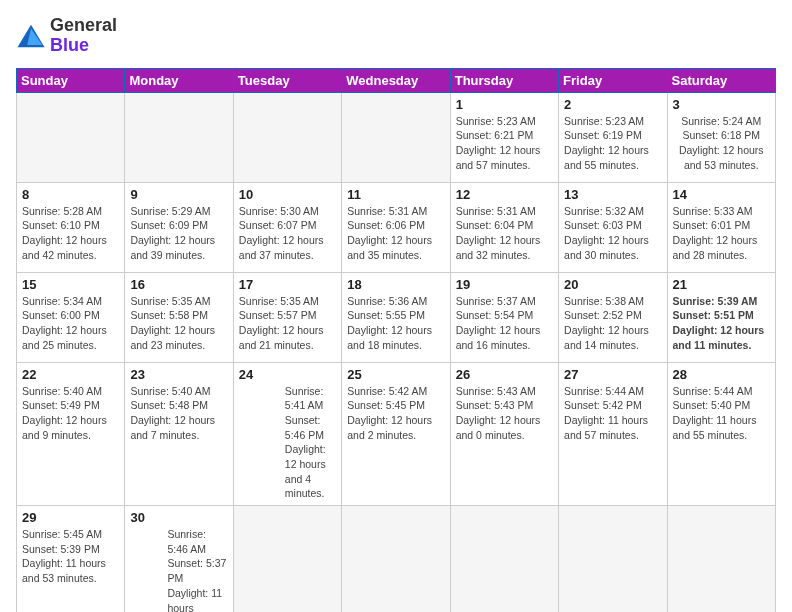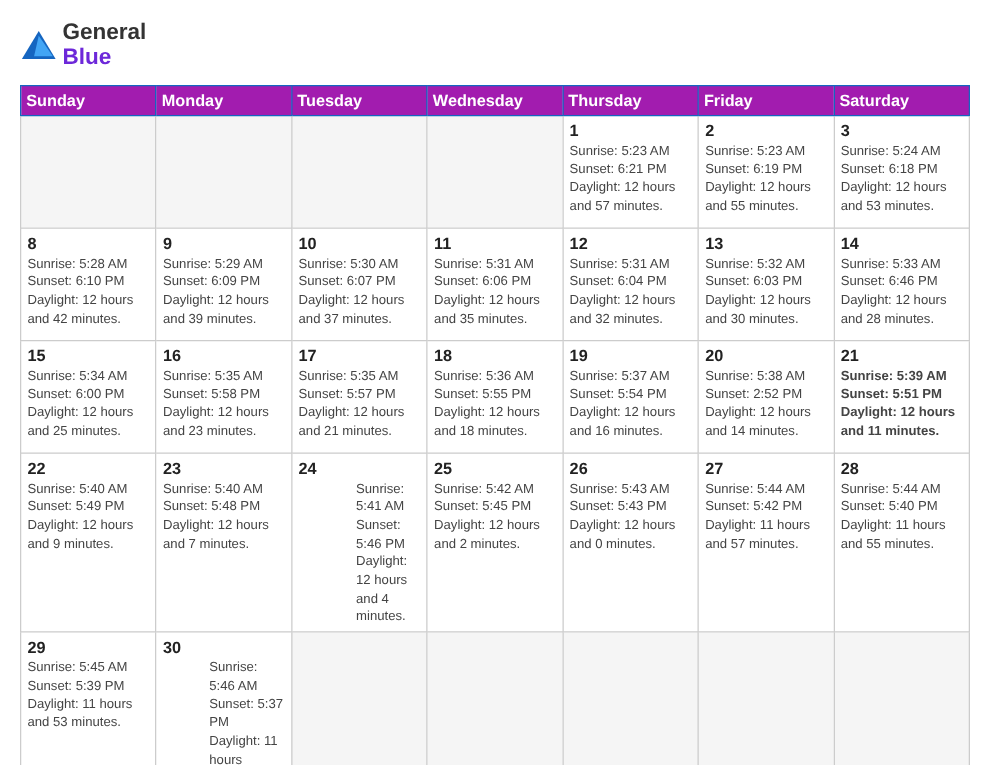--- a/index.html
+++ b/index.html
@@ -138,21 +138,21 @@
         </td>
         <td>
           <div class="day-num">2</div>
           <div class="day-detail" style="white-space: pre-line;">Sunrise: 5:23 AM
 Sunset: 6:19 PM
 Daylight: 12 hours
 and 55 minutes.</div>
         </td>
         <td>
           <div class="day-num">3</div>
-          <div class="day-detail" style="white-space: pre-line;">Sunrise: 5:24 AM
+          <div class="day-detail" style="white-space: pre-line; text-align: center;">Sunrise: 5:24 AM
 Sunset: 6:18 PM
 Daylight: 12 hours
 and 53 minutes.</div>
         </td>
       </tr>
       <tr class="week-row">
         <td>
           <div class="day-num">8</div>
           <div class="day-detail" style="white-space: pre-line;">Sunrise: 5:28 AM
 Sunset: 6:10 PM
@@ -190,21 +190,21 @@
         <td>
           <div class="day-num">13</div>
           <div class="day-detail" style="white-space: pre-line;">Sunrise: 5:32 AM
 Sunset: 6:03 PM
 Daylight: 12 hours
 and 30 minutes.</div>
         </td>
         <td>
           <div class="day-num">14</div>
           <div class="day-detail" style="white-space: pre-line;">Sunrise: 5:33 AM
-Sunset: 6:46 PM
+Sunset: 6:01 PM
 Daylight: 12 hours
 and 28 minutes.</div>
         </td>
       </tr>
       <tr class="week-row">
         <td>
           <div class="day-num">15</div>
           <div class="day-detail" style="white-space: pre-line;">Sunrise: 5:34 AM
 Sunset: 6:00 PM
 Daylight: 12 hours

